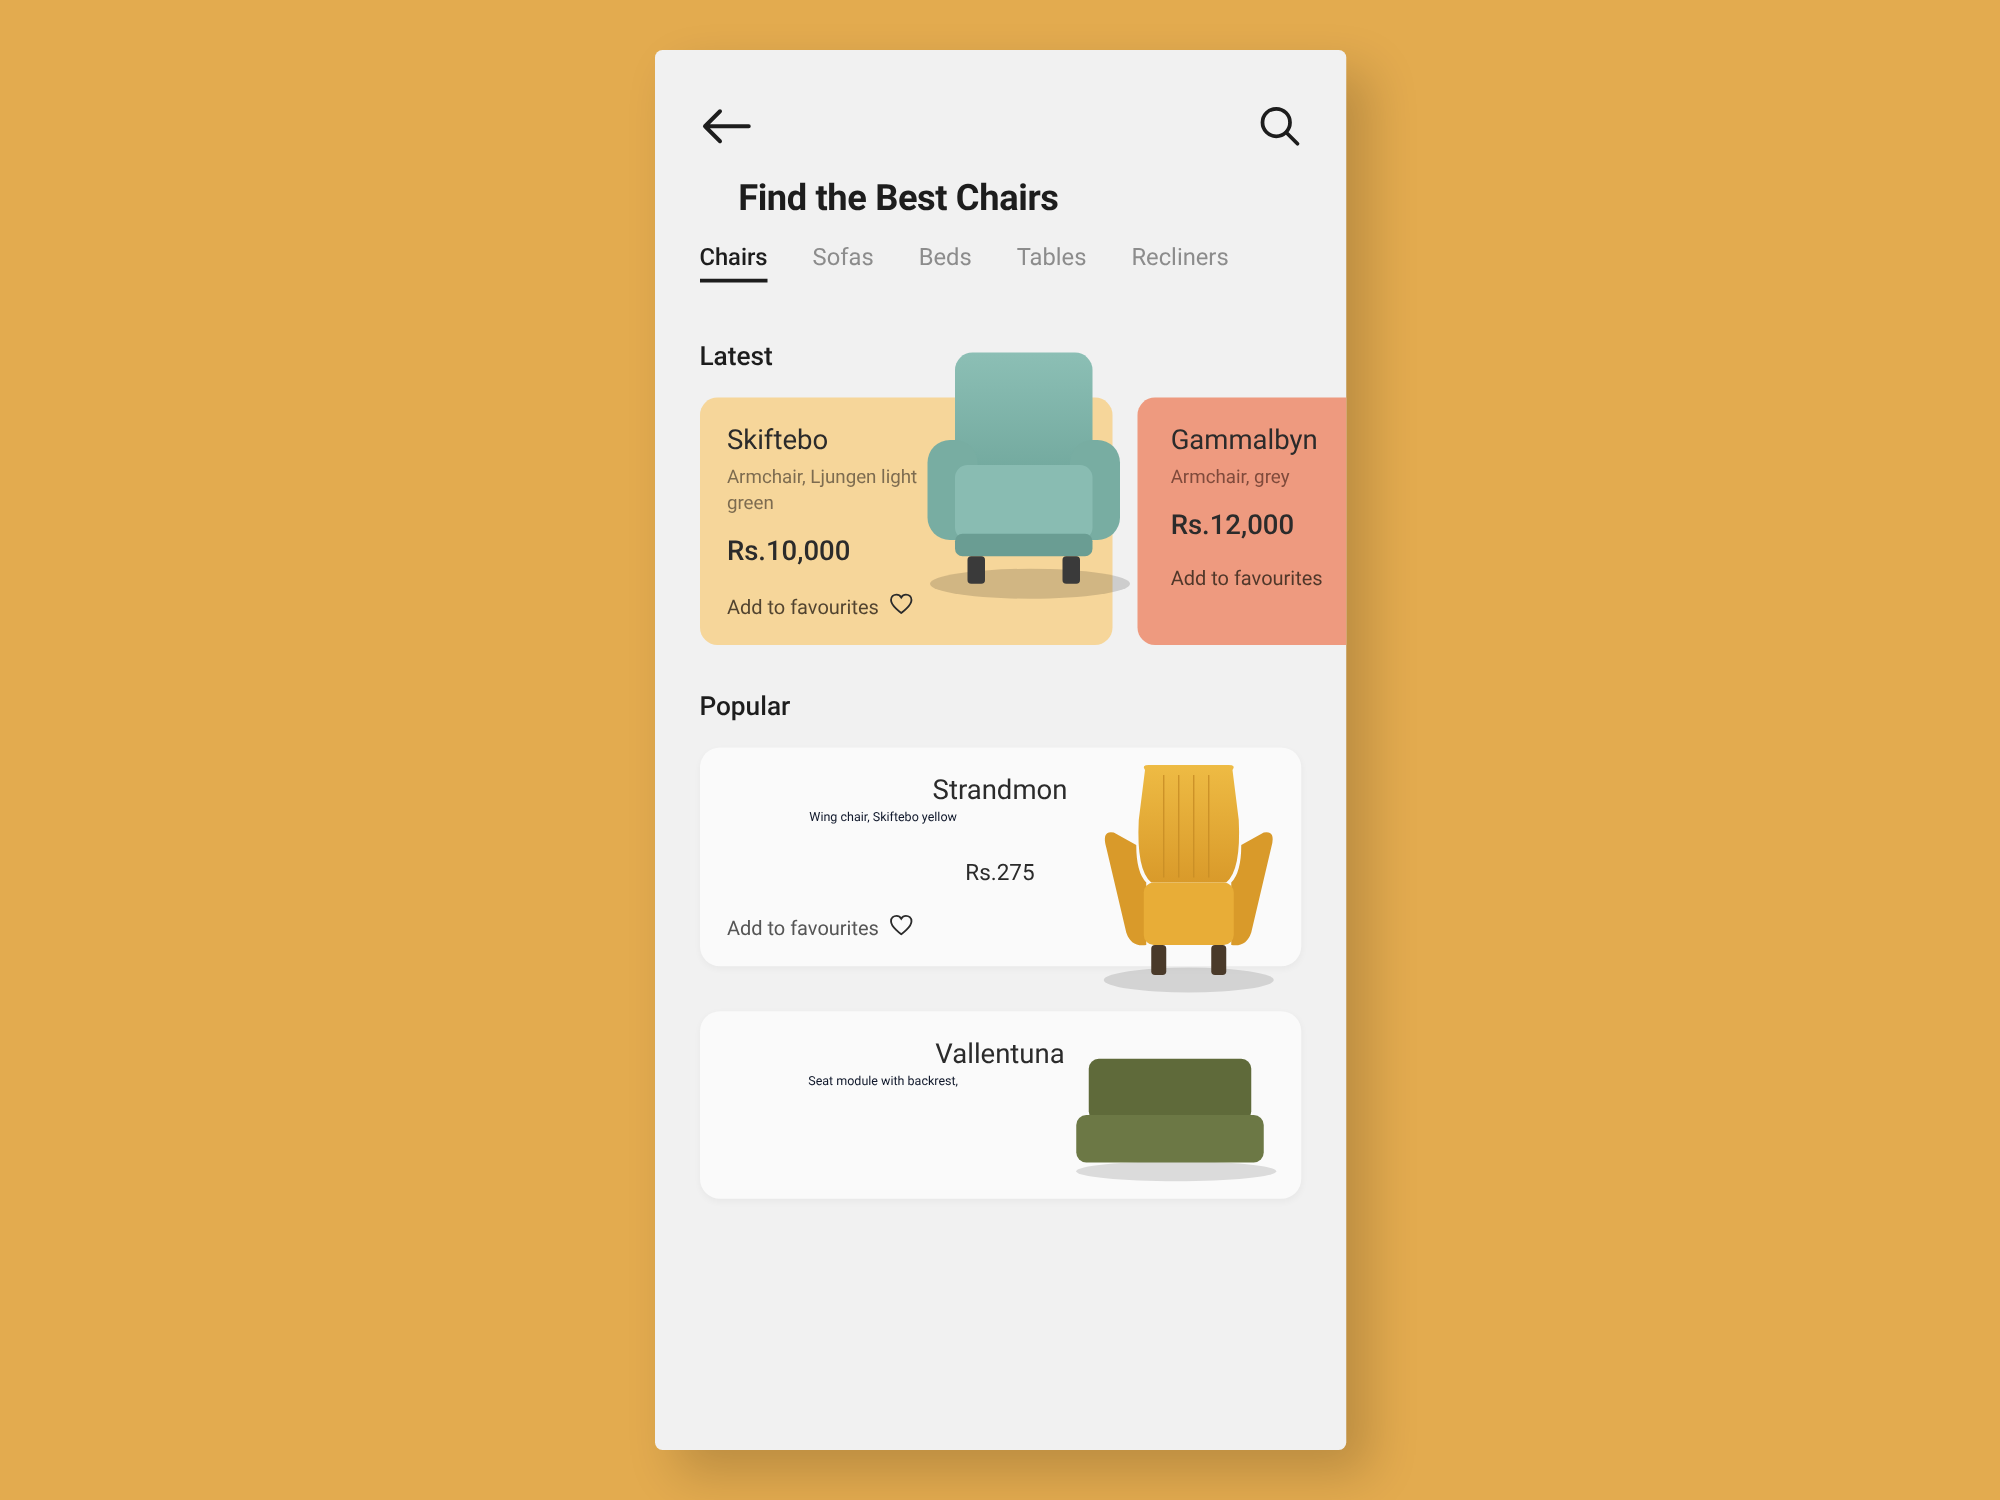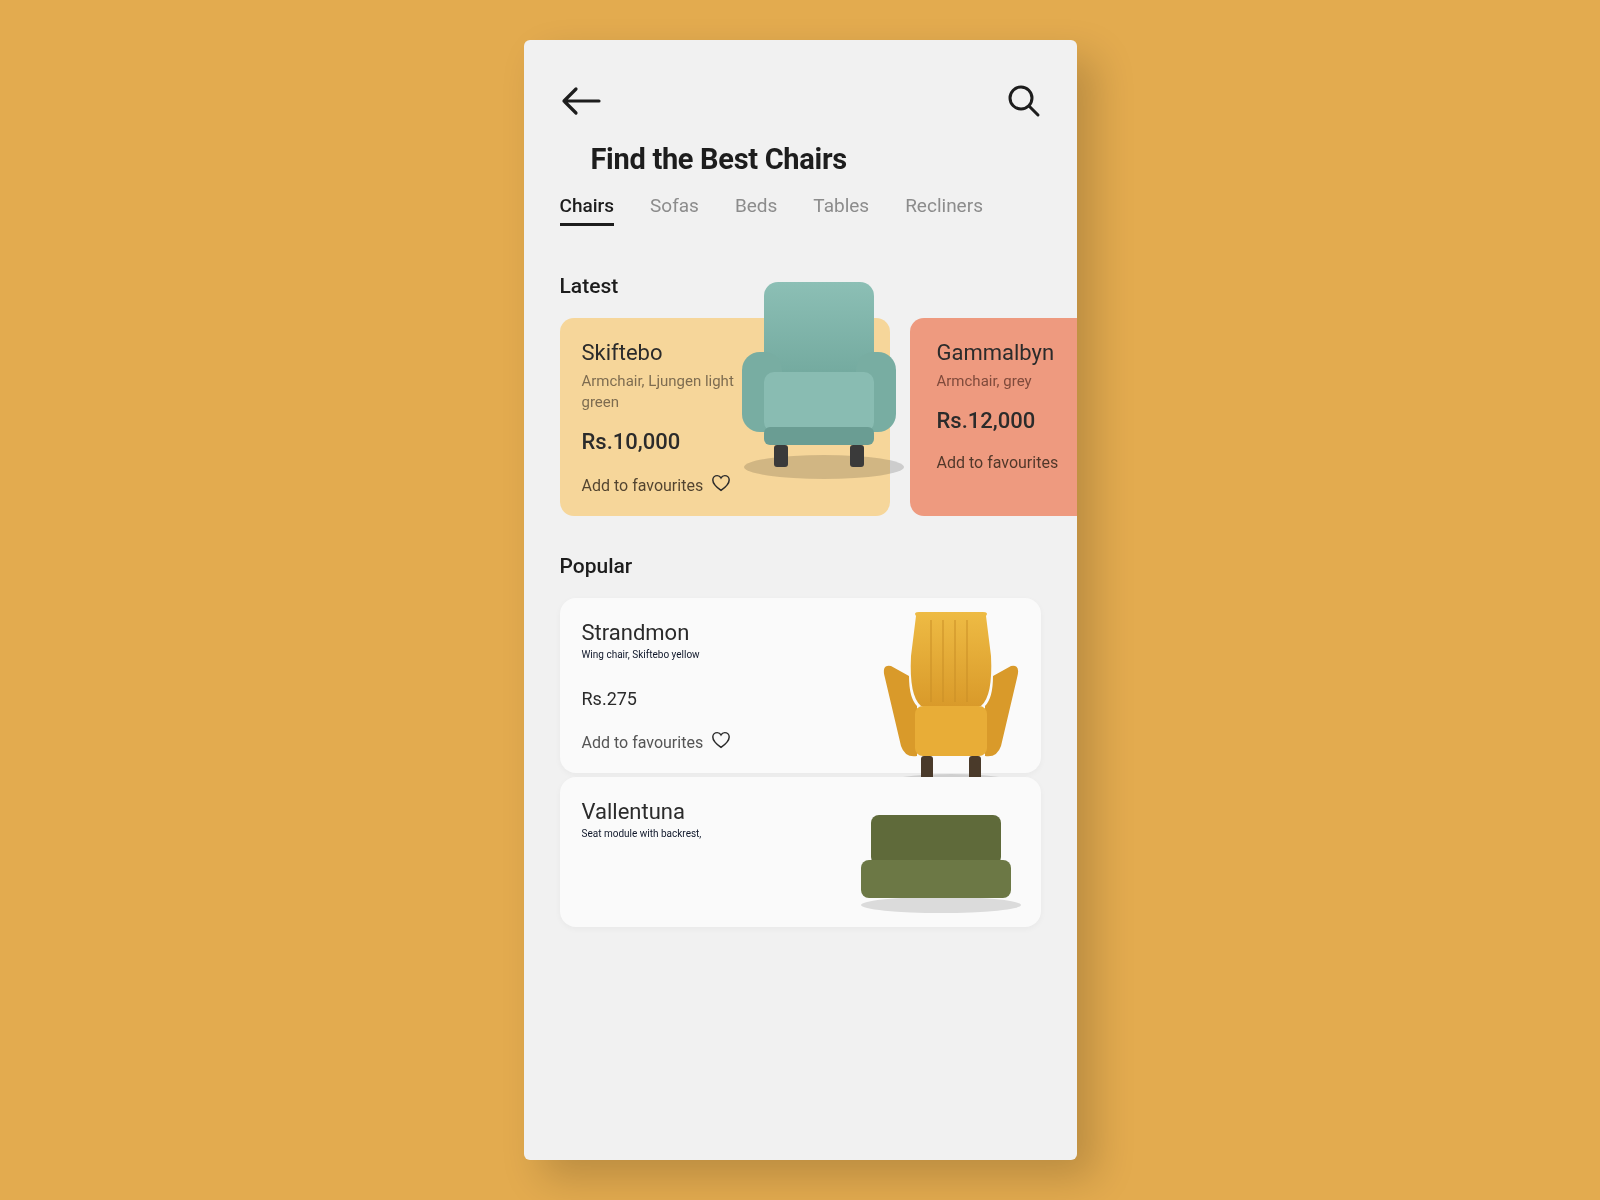--- a/index.html
+++ b/index.html
@@ -76,22 +76,23 @@
     width: 190px;
     height: 220px;
     pointer-events: none;
   }
   .popular { padding: 0 36px; }
   .pop-card {
     background: #fafafa;
     border-radius: 16px;
     padding: 22px 22px 20px 22px;
     position: relative;
-    margin-bottom: 4px;
+    margin-bottom: 36px;
     box-shadow: 0 2px 6px rgba(0,0,0,0.04);
+    text-align: center;
   }
   .pop-card .name { font-size: 22px; color: #2b2b2b; margin-bottom: 4px; }
   .pop-card .desc { font-size: 10px; color: #0f172a; margin-bottom: 28px; max-width: 250px; }
   .pop-card .price { font-size: 18px; color: #2b2b2b; margin-bottom: 22px; }
   .pop-card .fav { color: #555; }
   .pop-illus {
     position: absolute; right: 10px; top: 8px; width: 170px; height: 190px; pointer-events:none;
   }
   .pop-illus2 { position:absolute; right:10px; top: 28px; width: 190px; height: 110px; pointer-events:none; }
 </style>

